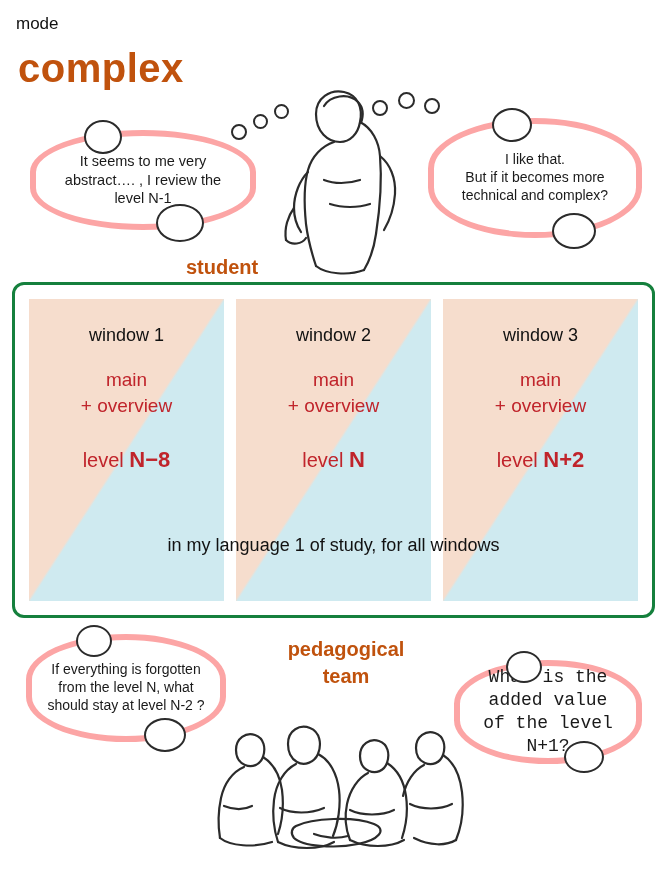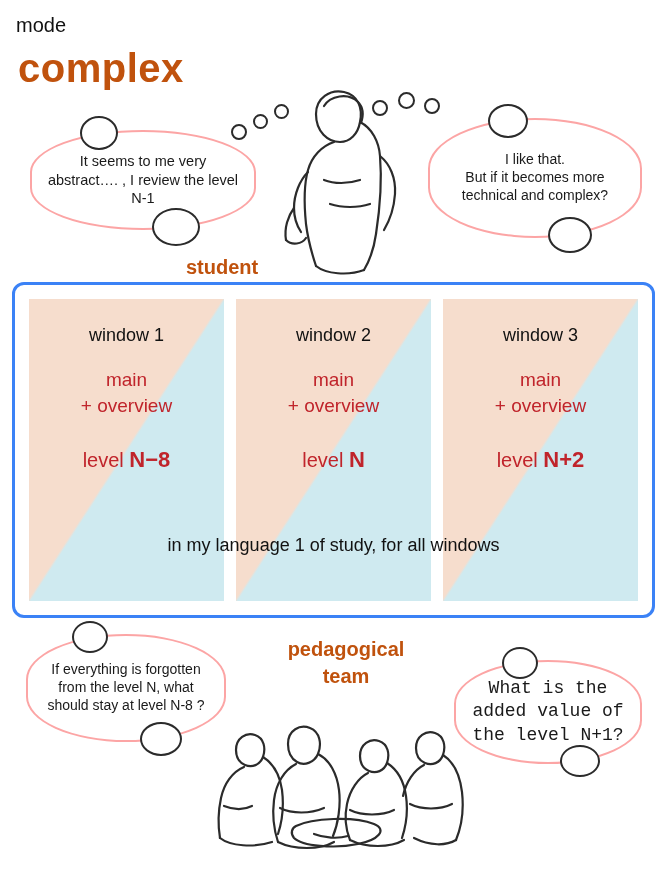--- a/index.html
+++ b/index.html
@@ -13,40 +13,40 @@
     position: relative;
     font-family: "Liberation Sans", sans-serif;
     color: #1a1a1a;
     overflow: hidden;
   }
 
   .mode-label {
     position: absolute;
     left: 16px;
     top: 14px;
-    font-size: 20px;
+    font-size: 17px;
     color: #111;
   }
 
   .title {
     position: absolute;
     left: 18px;
     top: 46px;
     font-size: 40px;
     font-weight: bold;
     color: #c0520d;
     letter-spacing: 0.5px;
   }
 
   
   .cloud {
     position: absolute;
     box-sizing: border-box;
     background: #ffffff;
-    border: 2px solid #fca5a5;
+    border: 6px solid #fca5a5;
     border-radius: 50% / 42%;
     display: flex;
     align-items: center;
     justify-content: center;
     text-align: center;
     padding: 10px 14px;
     line-height: 1.28;
   }
   .cloud .txt { display: block; }
 
@@ -143,21 +143,21 @@
   }
 
   
   .panel {
     position: absolute;
     left: 12px;
     top: 282px;
     width: 643px;
     height: 336px;
     box-sizing: border-box;
-    border: 3px solid #3b82f6;
+    border: 3px solid #15803d;
     border-radius: 12px;
     background: #ffffff;
   }
   .windows {
     position: absolute;
     left: 14px;
     top: 14px;
     right: 14px;
     bottom: 14px;
     display: flex;
@@ -279,21 +279,21 @@
   </div>
   <div class="footer-note">in my language 1 of study, for all windows</div>
 </div>
 
 <div class="team-label">
   <span>pedagogical</span><br>
   <span>team</span>
 </div>
 
 <div class="cloud" id="cloud-team-left">
-  <span class="txt">If everything is forgotten from the level N, what should stay at level  N-8 ?</span>
+  <span class="txt">If everything is forgotten from the level N, what should stay at level  N-2 ?</span>
 </div>
 <div class="cloud" id="cloud-team-right">
   <span class="txt">What is the added value of the level N+1?</span>
 </div>
 
 <svg class="figure-team" viewBox="0 0 300 152" fill="none" stroke="#2b2b2b" stroke-width="2.2" stroke-linecap="round" stroke-linejoin="round">
 
   <path d="M58 40 C58 28 68 22 77 25 C86 28 88 38 85 47 C82 55 74 58 67 55 C60 52 58 46 58 40 Z"></path>
   <path d="M66 57 C54 62 46 74 43 88 C40 102 40 116 42 128"></path>
   <path d="M85 47 C96 54 102 66 104 80 C106 96 104 112 100 124"></path>

